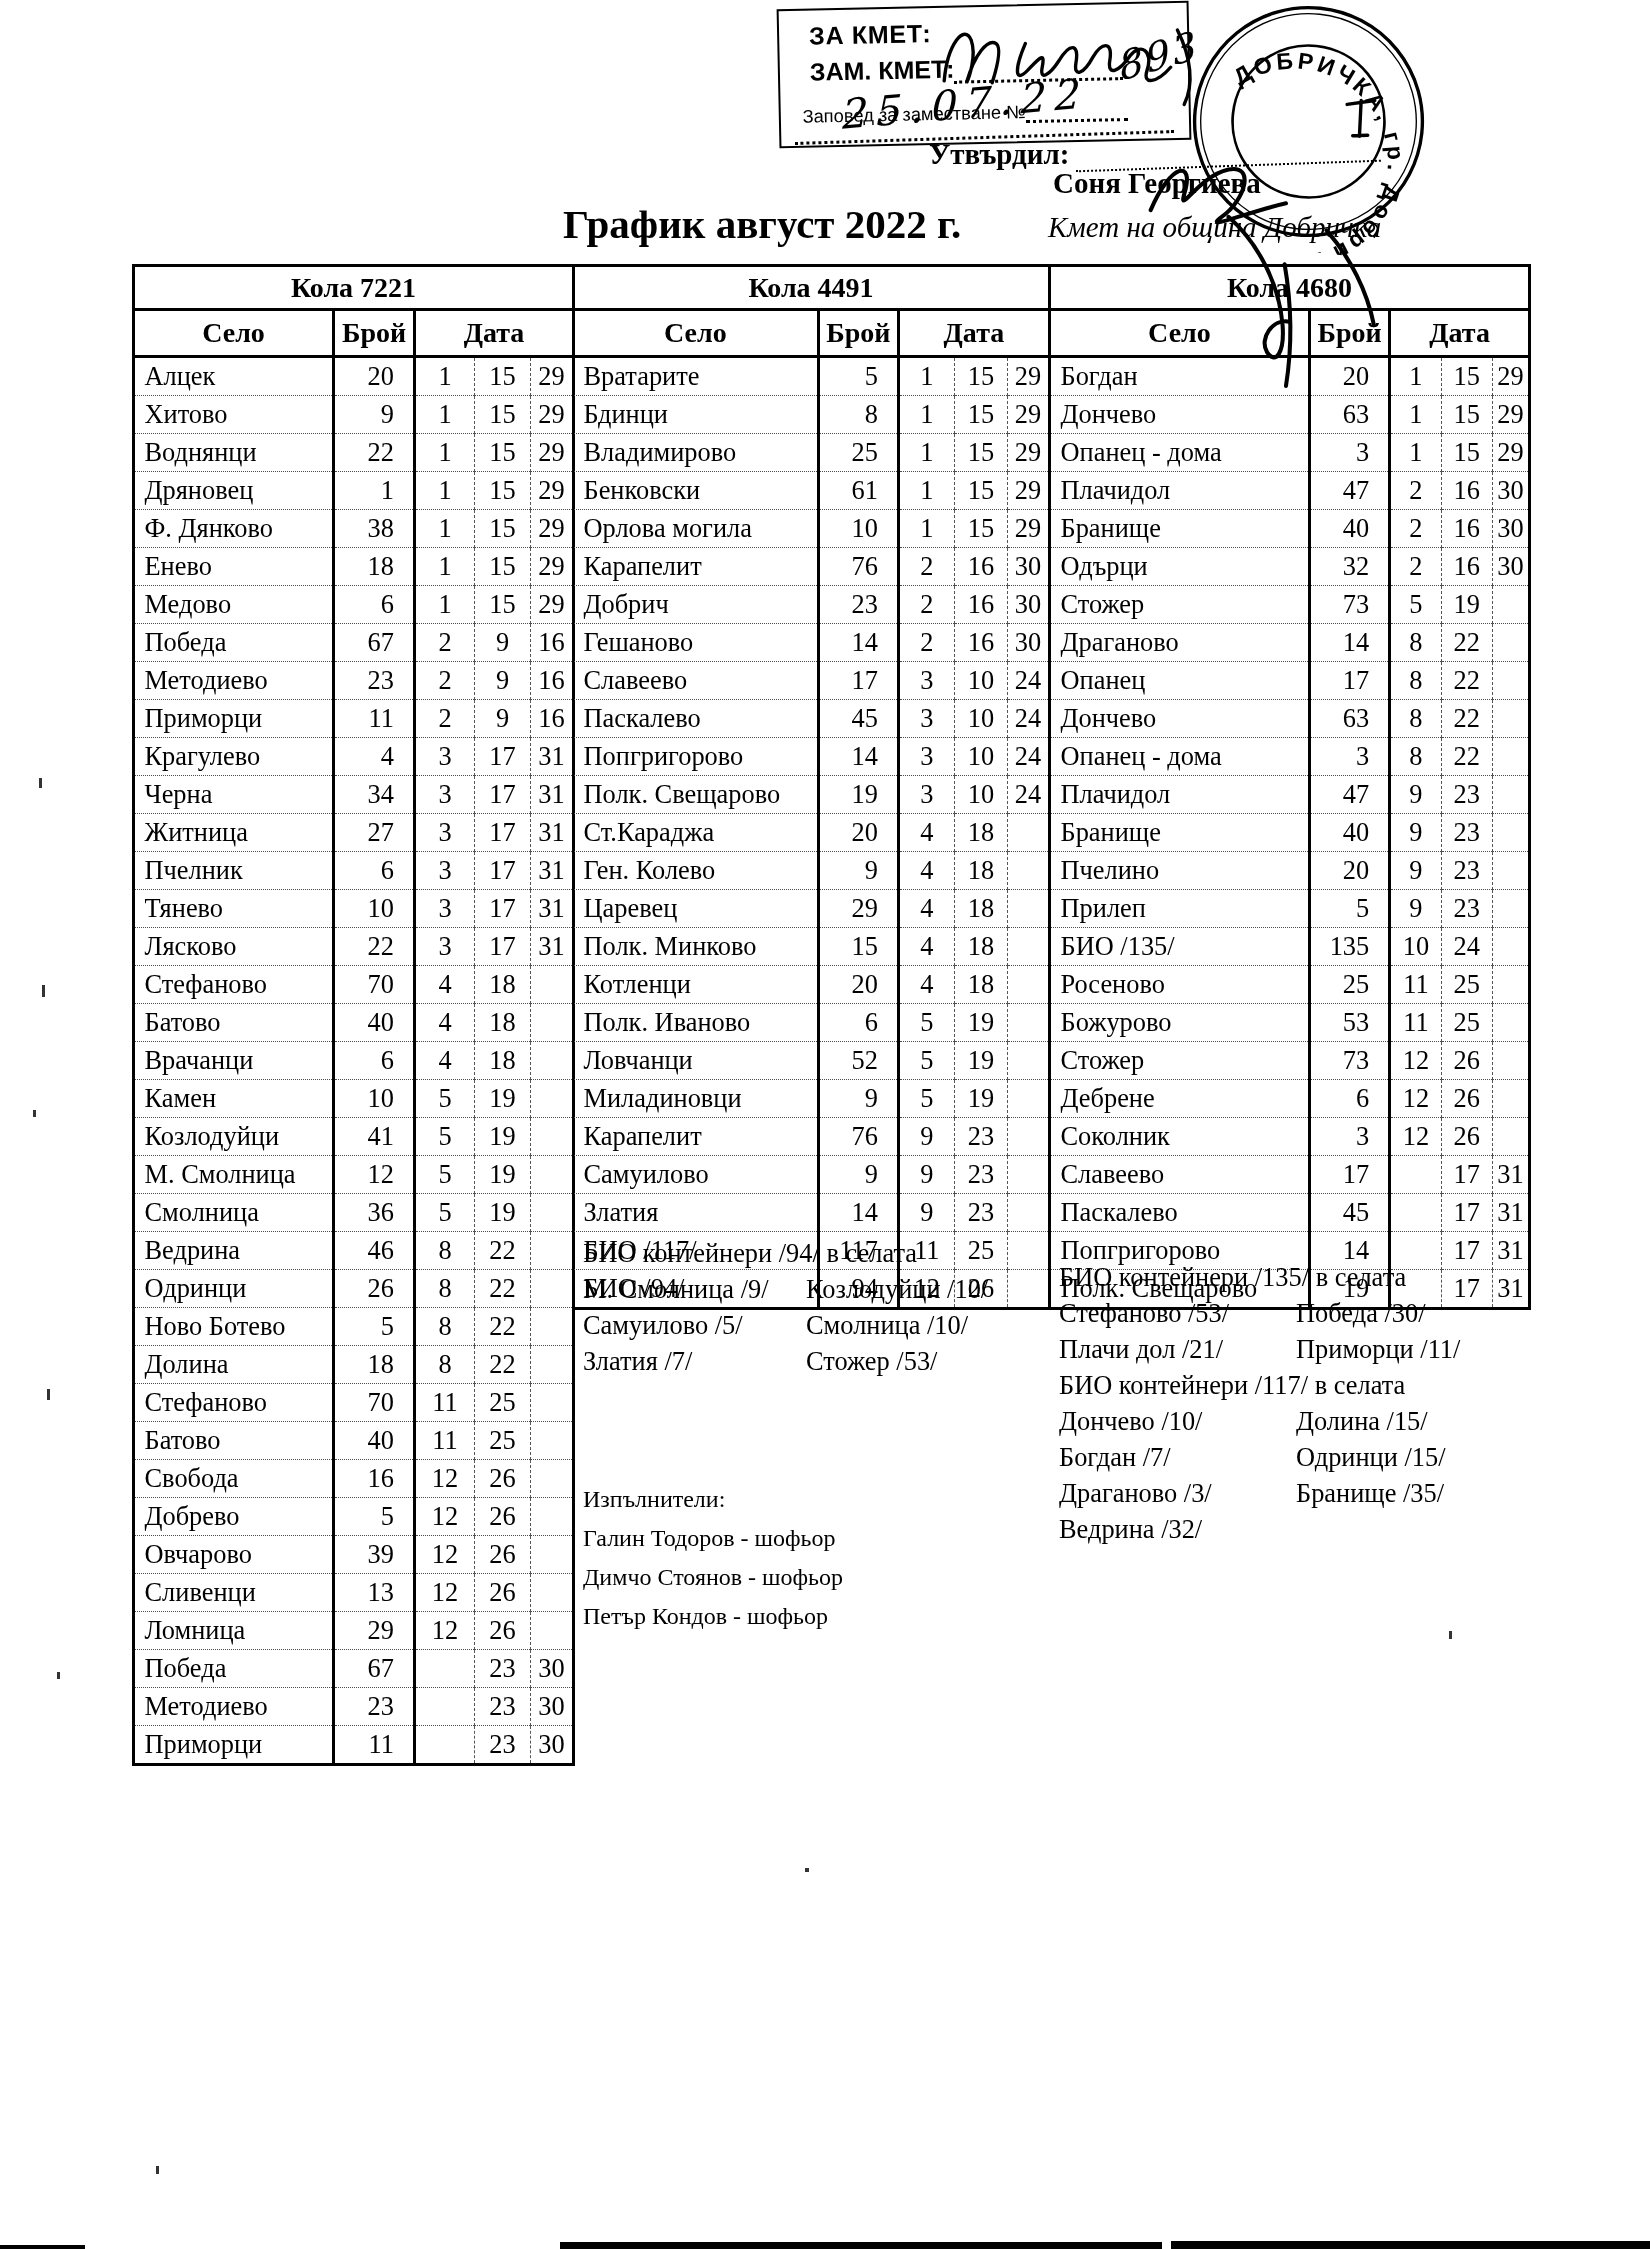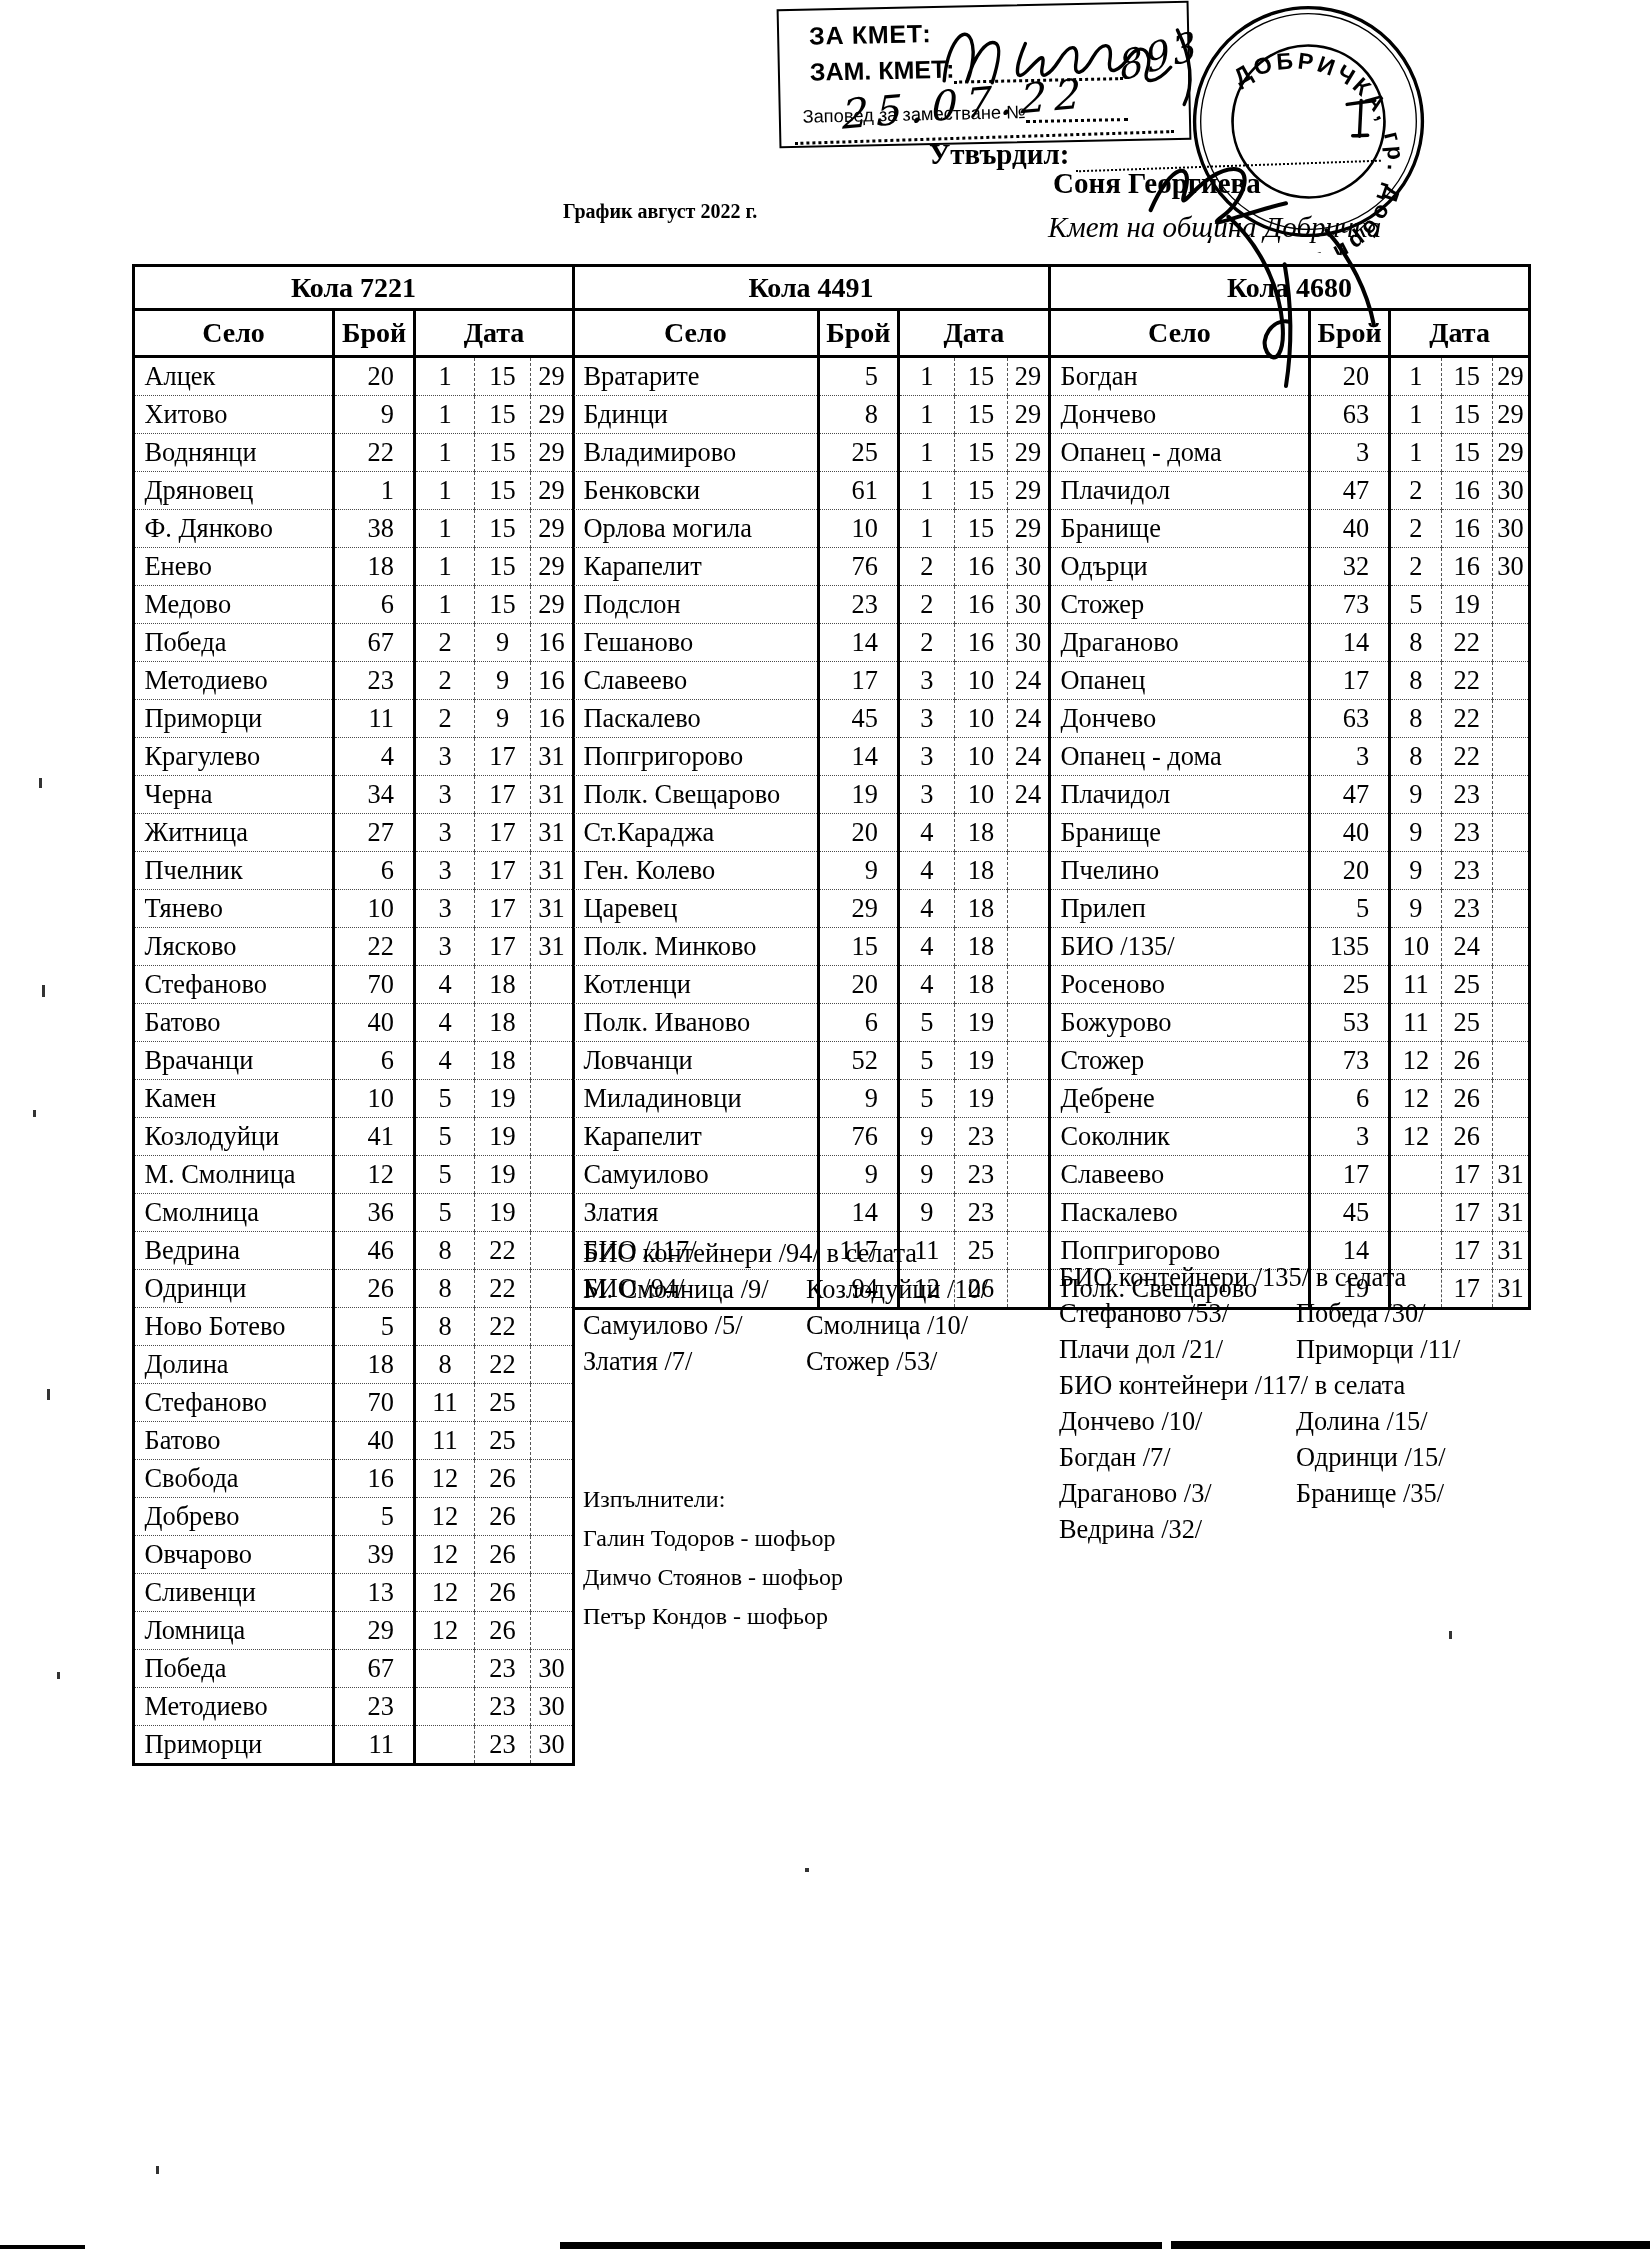--- a/index.html
+++ b/index.html
@@ -22,21 +22,21 @@
   
   .hw { position:absolute; font-family:"DejaVu Serif", serif; font-style:italic; color:#000; white-space:nowrap; }
   .hw-number { left:1118px; top:32.5px; font-size:39px; transform:rotate(-16deg) skewX(-8deg); letter-spacing:2.7px; }
   .hw-date   { left:842px; top:80px; font-size:41px; transform:rotate(-5deg) skewX(-6deg); letter-spacing:8.1px; }
   .sig-svg { position:absolute; }
   
   .utvardil { position:absolute; left:929px; top:138px; font-size:29px; font-weight:bold; }
   .utv-dotline { position:absolute; left:1076px; top:165px; width:305px; border-top:2.7px dotted #000; transform:rotate(-2deg); }
   .approver-name { position:absolute; left:1053px; top:167px; font-size:29px; font-weight:bold; white-space:nowrap; }
   .approver-title { position:absolute; left:1048px; top:211px; font-size:29px; font-style:italic; white-space:nowrap; }
-  .doc-title { position:absolute; left:563px; top:200px; font-size:20px; font-weight:bold; white-space:nowrap; }
+  .doc-title { position:absolute; left:563px; top:200px; font-size:41px; font-weight:bold; white-space:nowrap; }
   
   .round-stamp { position:absolute; left:1179px; top:-8.1px; width:259px; height:259px; transform:rotate(6deg); }
   
   table.tbl { position:absolute; top:264px; border-collapse:collapse; table-layout:fixed; }
   #tbl-1 { left:132px;  width:442px; border:3.4px solid #000; }
   #tbl-2 { left:574px;  width:477px; border:3.4px solid #000; border-left:none; }
   #tbl-3 { left:1051px; width:480px; border:3.4px solid #000; border-left:none; }
   .tbl th, .tbl td { color:#000; overflow:hidden; white-space:nowrap; }
   .tbl .car-h th { font-size:28px; font-weight:bold; text-align:center; height:39px; border-bottom:3.4px solid #000;margin-top:28px; }
   .tbl .col-h th { font-size:28px; font-weight:bold; text-align:center; height:42px; border-bottom:3.4px solid #000; }
@@ -451,21 +451,21 @@
           <td class="d3">29</td>
         </tr>
         <tr>
           <td class="name">Карапелит</td>
           <td class="count">76</td>
           <td class="d1">2</td>
           <td class="d2">16</td>
           <td class="d3">30</td>
         </tr>
         <tr>
-          <td class="name">Подслон</td>
+          <td class="name">Добрич</td>
           <td class="count">23</td>
           <td class="d1">2</td>
           <td class="d2">16</td>
           <td class="d3">30</td>
         </tr>
         <tr>
           <td class="name">Гешаново</td>
           <td class="count">14</td>
           <td class="d1">2</td>
           <td class="d2">16</td>

